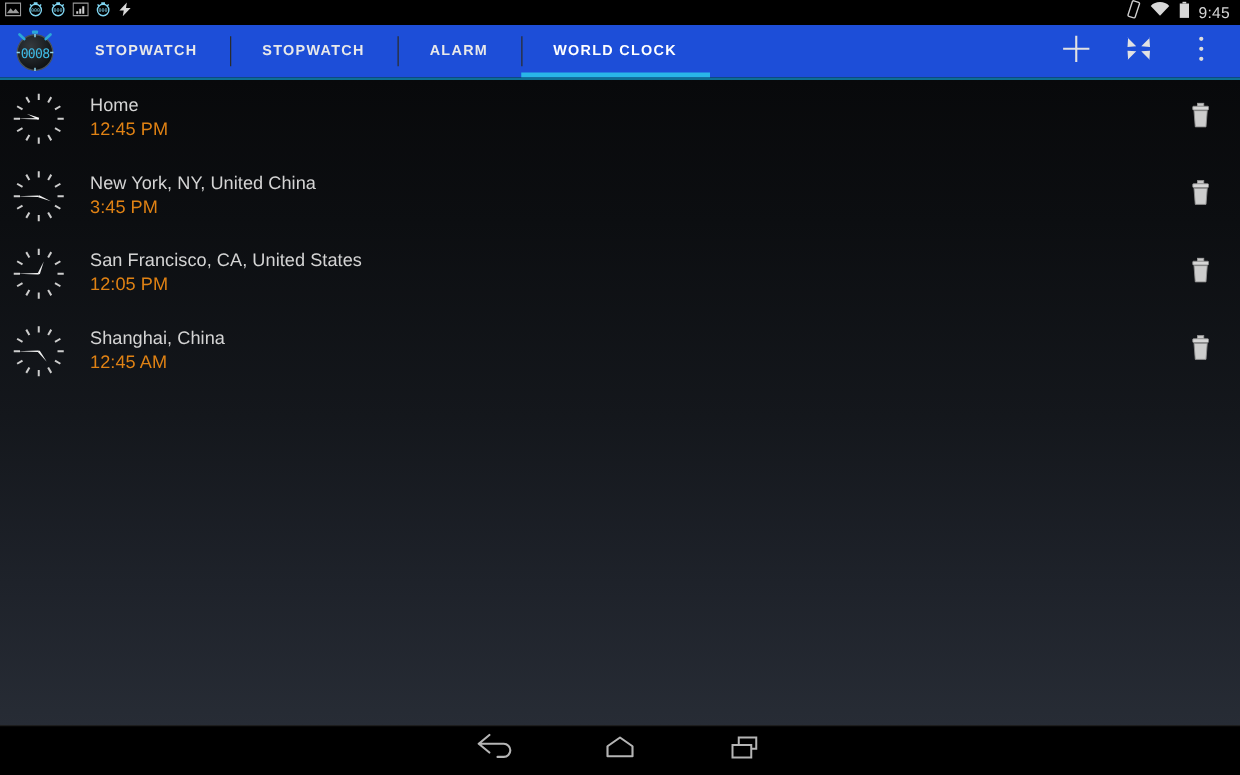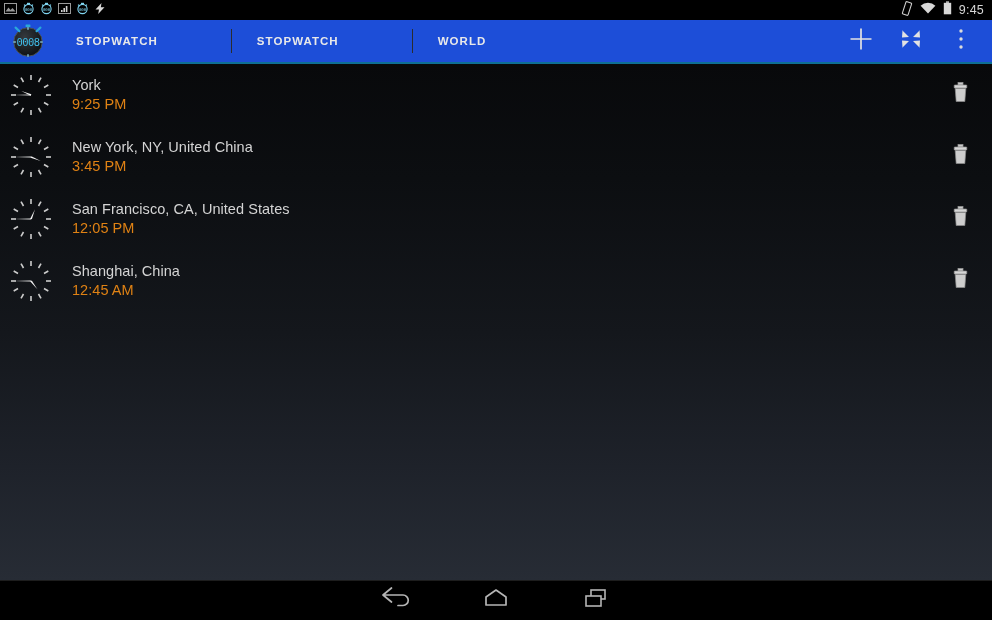--- a/index.html
+++ b/index.html
@@ -31,21 +31,21 @@
   .actionbar {
     position:absolute; left:0; top:20px; width:992px; height:42px;
     background:#1d4ed8;
     display:flex; align-items:center;
   }
   .app-icon {
     width:44px; height:42px; margin-left:6px;
     display:flex; align-items:center; justify-content:center;
     flex:0 0 auto;
   }
-  .tabs { display:flex; align-items:stretch; height:42px;gap:47px; }
+  .tabs { display:flex; align-items:stretch; height:42px; }
   .tab {
     position:relative; display:flex; align-items:center; justify-content:center;
     padding:0 26px; height:42px; cursor:pointer;
   }
   .tab .lbl {
     color:#e9e9e9; font-size:11.5px; font-weight:bold;
     letter-spacing:1.05px; white-space:nowrap;
   }
   .tab + .tab::before {
     content:""; position:absolute; left:0; top:9px; bottom:9px;
@@ -210,21 +210,24 @@
     </div>
 
     <div class="tabs">
       <div class="tab">
         <span class="lbl">STOPWATCH</span>
       </div>
       <div class="tab">
         <span class="lbl">STOPWATCH</span>
       </div>
       <div class="tab">
-        <span class="lbl">WORLD</span>
+        <span class="lbl">ALARM</span>
+      </div>
+      <div class="tab active">
+        <span class="lbl">WORLD CLOCK</span>
       </div>
     </div>
 
     <div class="ab-actions">
       <div class="ab-btn">
         <span>
           <svg width="26" height="26" viewBox="0 0 26 26">
             <path d="M13 2.5 V23.5 M2.5 13 H23.5" stroke="#e2e2e2" stroke-width="1.7" fill="none"></path>
           </svg>
         </span>
@@ -274,22 +277,22 @@
           </g>
           <g transform="rotate(292.5 23 23)">
             <path d="M22.1 23 L23 12.5 L23.9 23 Z" fill="#f2f2f2"></path>
           </g>
           <g transform="rotate(270 23 23)">
             <path d="M22.4 23 L23 5.5 L23.6 23 Z" fill="#ffffff"></path>
           </g>
         </svg>
       </span>
       <div class="row-text">
-        <span class="row-city">York</span>
-        <span class="row-time">9:25 PM</span>
+        <span class="row-city">Home</span>
+        <span class="row-time">12:45 PM</span>
       </div>
       <div class="row-del">
         <span>
           <svg width="19" height="22" viewBox="0 0 19 22">
             <rect x="7" y="0.5" width="5" height="2.5" fill="#c9c9c9" stroke="#9a9a9a" stroke-width="0.7"></rect>
             <rect x="3.2" y="3" width="12.6" height="3" rx="0.6" fill="#d6d6d6" stroke="#8e8e8e" stroke-width="0.7"></rect>
             <path d="M4.2 6.5 H14.8 L13.8 19.5 H5.2 Z" fill="#cdcdcd" stroke="#8e8e8e" stroke-width="0.7"></path>
           </svg>
         </span>
       </div>

